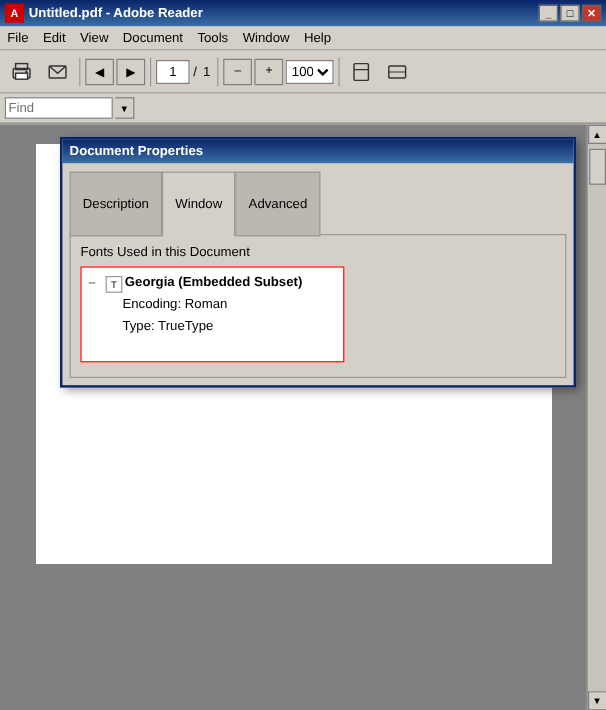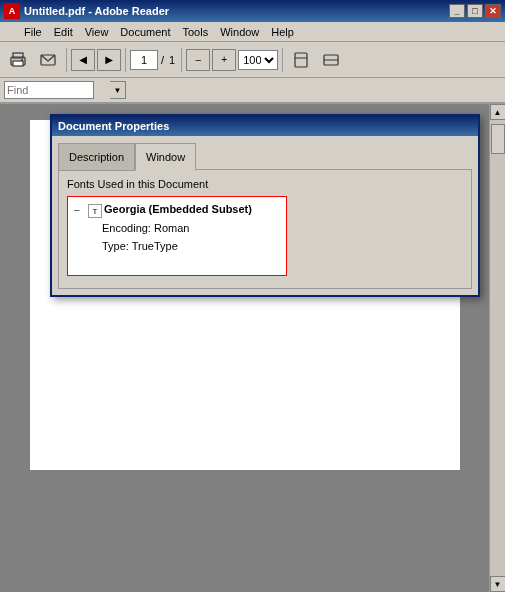--- a/index.html
+++ b/index.html
@@ -61,21 +61,21 @@
       background: #c0392b;
       color: white;
     }
 
     
     .menu-bar {
       background: #d4d0c8;
       height: 20px;
       display: flex;
       align-items: center;
-      padding: 0 18px;
+      padding: 0 0;
       border-bottom: 1px solid #999;
     }
     .menu-item {
       padding: 2px 6px;
       font-size: 11px;
       cursor: pointer;
       color: #000;
     }
 
     
@@ -141,21 +141,21 @@
       gap: 1px;
     }
 
     
     .find-bar {
       background: #d4d0c8;
       height: 26px;
       display: flex;
       align-items: center;
       padding: 2px 4px;
-      gap: 16px;
+      gap: 2px;
       border-bottom: 2px solid #999;
     }
     .find-input {
       width: 90px;
       height: 18px;
       border: 1px solid #808080;
       font-size: 11px;
       padding: 0 2px;
       background: white;
     }
@@ -269,21 +269,21 @@
     }
     .dialog-content {
       padding: 6px;
     }
     .dialog-tabs {
       display: flex;
       gap: 0;
       margin-bottom: -1px;
     }
     .tab {
-      padding: 7px 10px;
+      padding: 20px 10px;
       border: 1px solid #999;
       border-bottom: none;
       background: #d4d0c8;
       cursor: pointer;
       font-size: 11px;
       position: relative;
       bottom: -1px;
     }
     .tab.active {
       background: #d4d0c8;
@@ -448,20 +448,21 @@
 
         <div class="dialog-title-bar">
           <span>Document Properties</span>
         </div>
 
         <div class="dialog-content">
 
           <div class="dialog-tabs">
             <div class="tab">Description</div>
             <div class="tab active">Window</div>
+            <div class="tab">Advanced</div>
           </div>
 
           <div class="tab-panel">
             <div class="panel-group-label">Fonts Used in this Document</div>
             <div class="tree-area">
               <div class="tree-row">
                 <span class="tree-expand">–</span>
                 <span class="tree-icon">T</span>
                 <span class="tree-label">Georgia (Embedded Subset)</span>
               </div>

